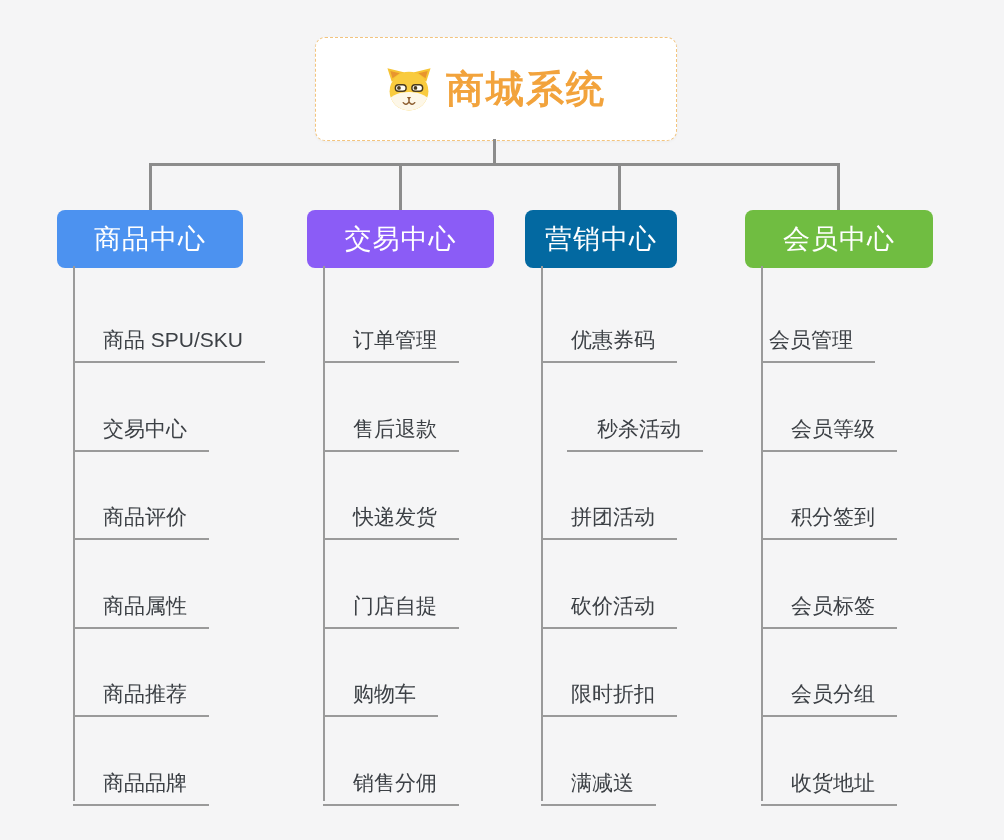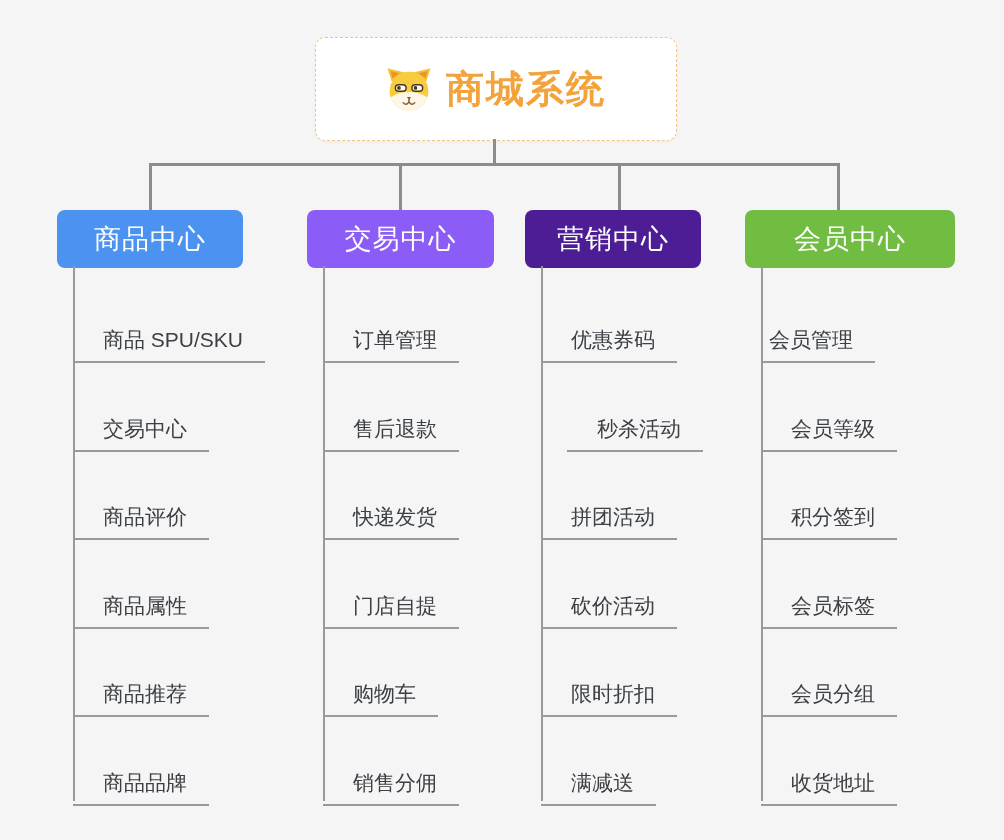--- a/index.html
+++ b/index.html
@@ -135,21 +135,21 @@
       </div>
       <div class="leaf-item" style="left: 323px; top: 578px;">
         <span>门店自提</span>
       </div>
       <div class="leaf-item" style="left: 323px; top: 666px;">
         <span>购物车</span>
       </div>
       <div class="leaf-item" style="left: 323px; top: 755px;">
         <span>销售分佣</span>
       </div>
-      <div class="branch-node" style="left: 525px; top: 210px; width: 176px; height: 58px; background: #4c1d95; text-align: center;">
+      <div class="branch-node" style="left: 525px; top: 210px; width: 152px; height: 58px; background: #0369a1; text-align: center;">
         <span>营销中心</span>
       </div>
       <div class="trunk" style="left: 541px; top: 266px; height: 535px;"></div>
       <div class="leaf-item" style="left: 541px; top: 312px;">
         <span>优惠券码</span>
       </div>
       <div class="leaf-item" style="left: 567px; top: 401px;">
         <span>秒杀活动</span>
       </div>
       <div class="leaf-item" style="left: 541px; top: 489px;">
@@ -157,21 +157,21 @@
       </div>
       <div class="leaf-item" style="left: 541px; top: 578px;">
         <span>砍价活动</span>
       </div>
       <div class="leaf-item" style="left: 541px; top: 666px;">
         <span>限时折扣</span>
       </div>
       <div class="leaf-item" style="left: 541px; top: 755px;">
         <span>满减送</span>
       </div>
-      <div class="branch-node" style="left: 745px; top: 210px; width: 210px; height: 58px; background: rgb(112, 189, 65); text-align: right;">
+      <div class="branch-node" style="left: 745px; top: 210px; width: 188px; height: 58px; background: rgb(112, 189, 65); text-align: right;">
         <span>会员中心</span>
       </div>
       <div class="trunk" style="left: 761px; top: 266px; height: 535px;"></div>
       <div class="leaf-item" style="left: 761px; top: 312px; padding-left: 8px;">
         <span>会员管理</span>
       </div>
       <div class="leaf-item" style="left: 761px; top: 401px;">
         <span>会员等级</span>
       </div>
       <div class="leaf-item" style="left: 761px; top: 489px;">

